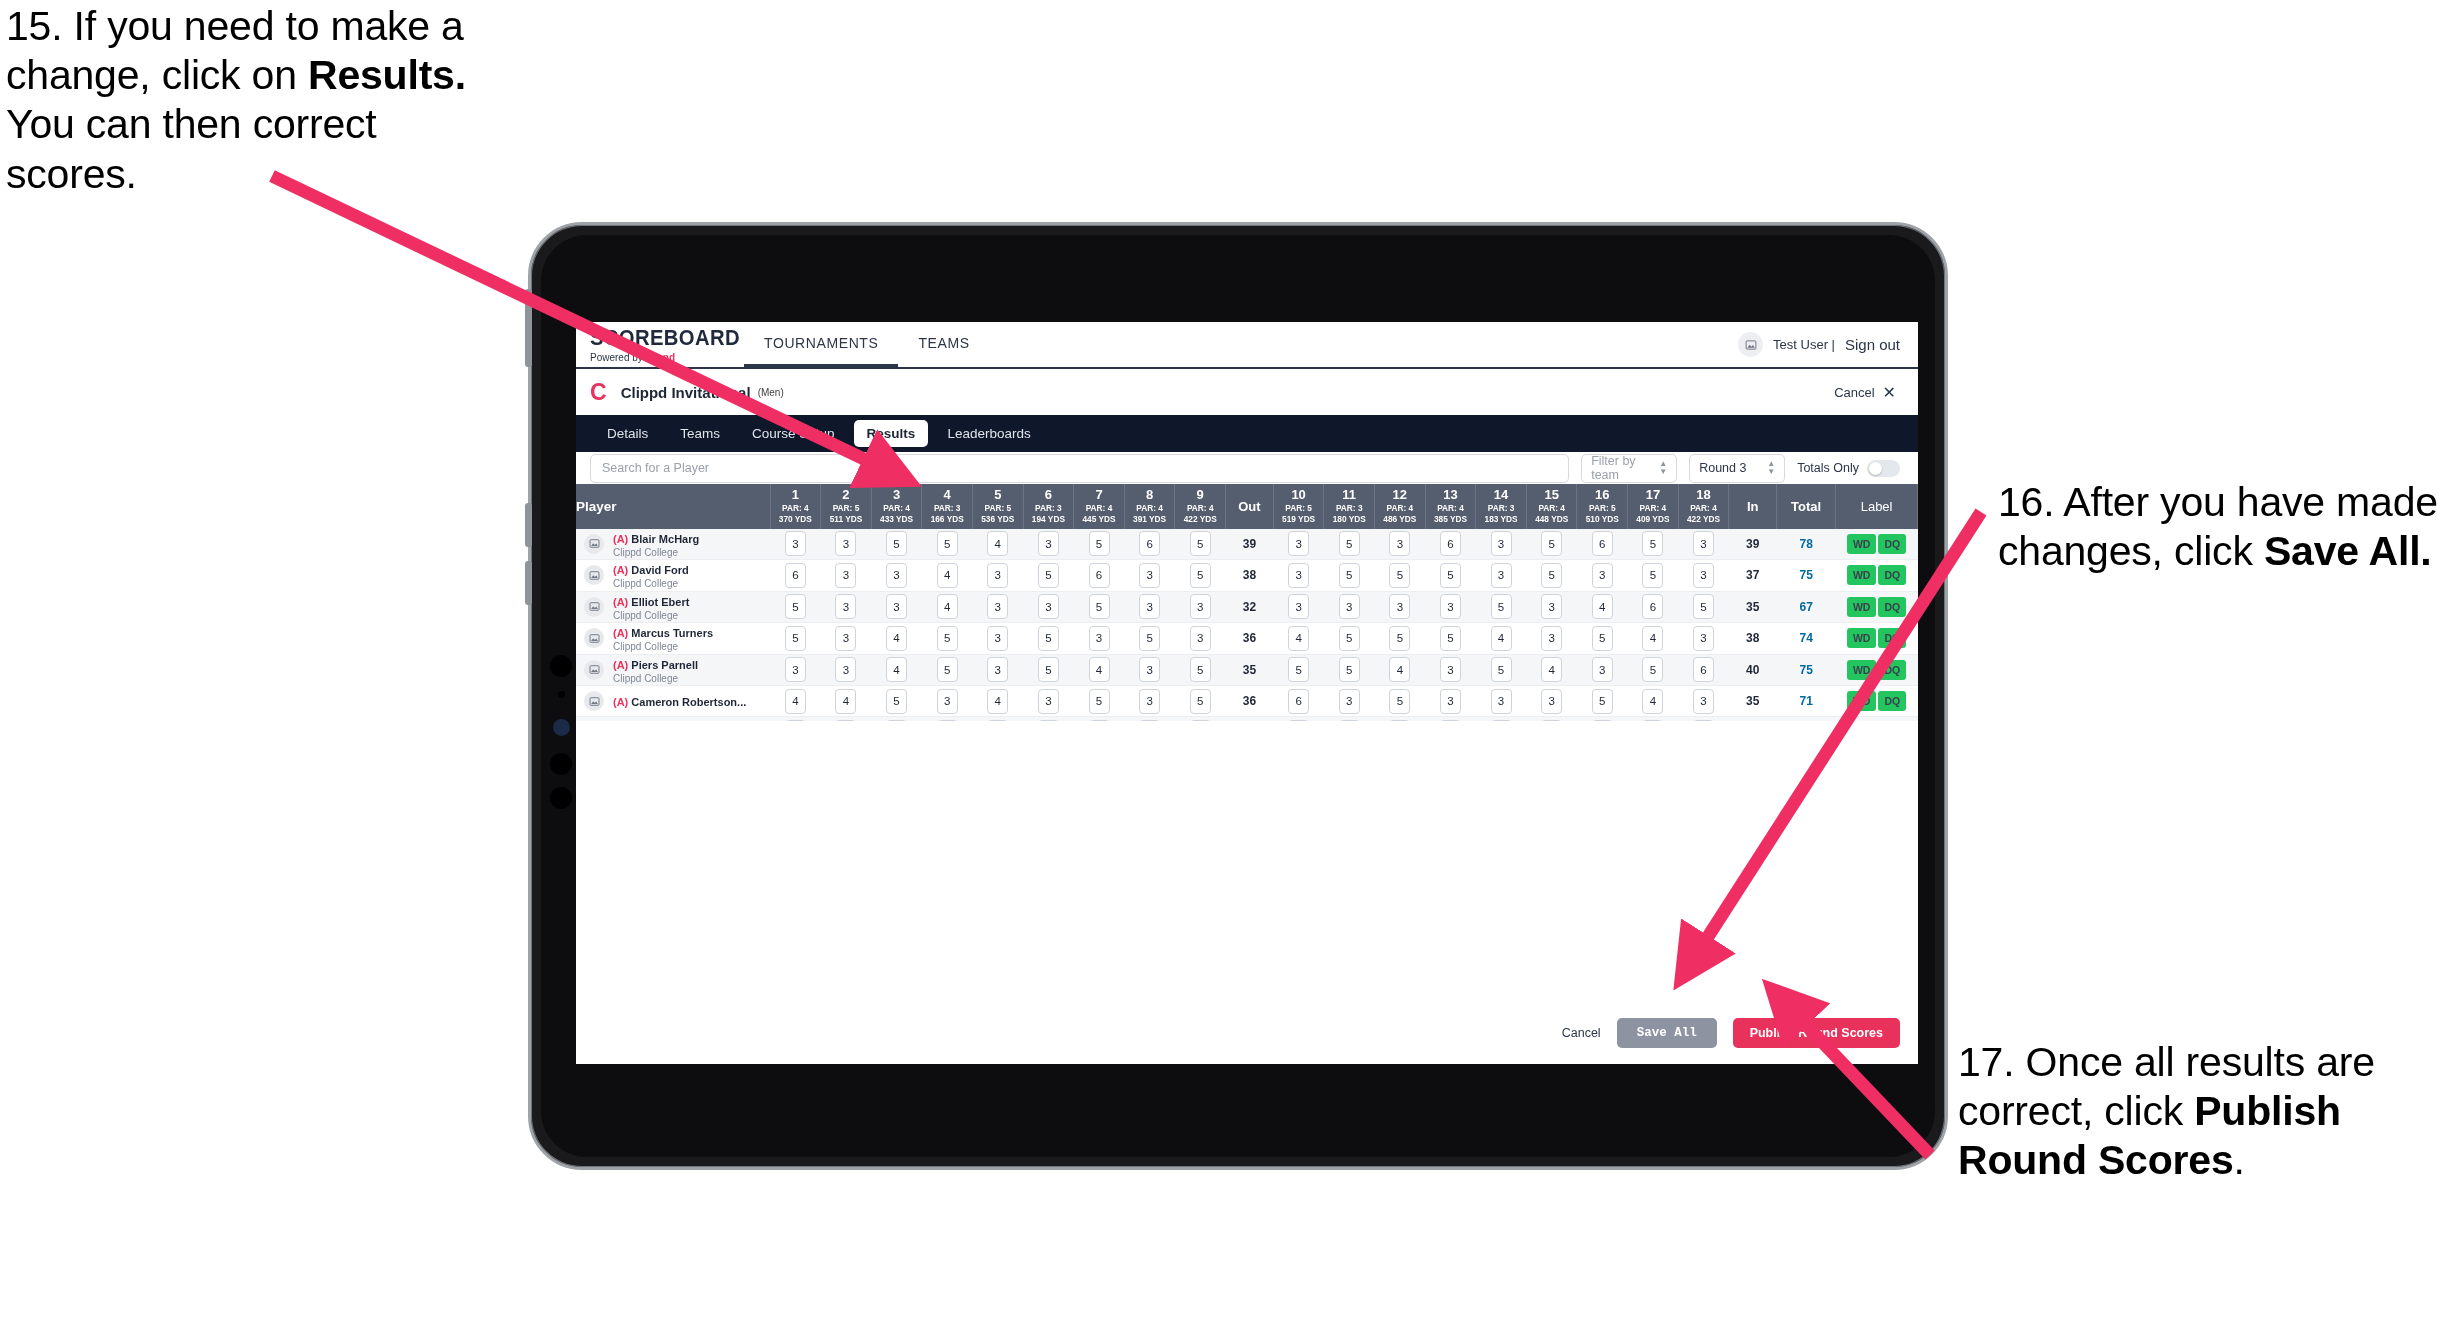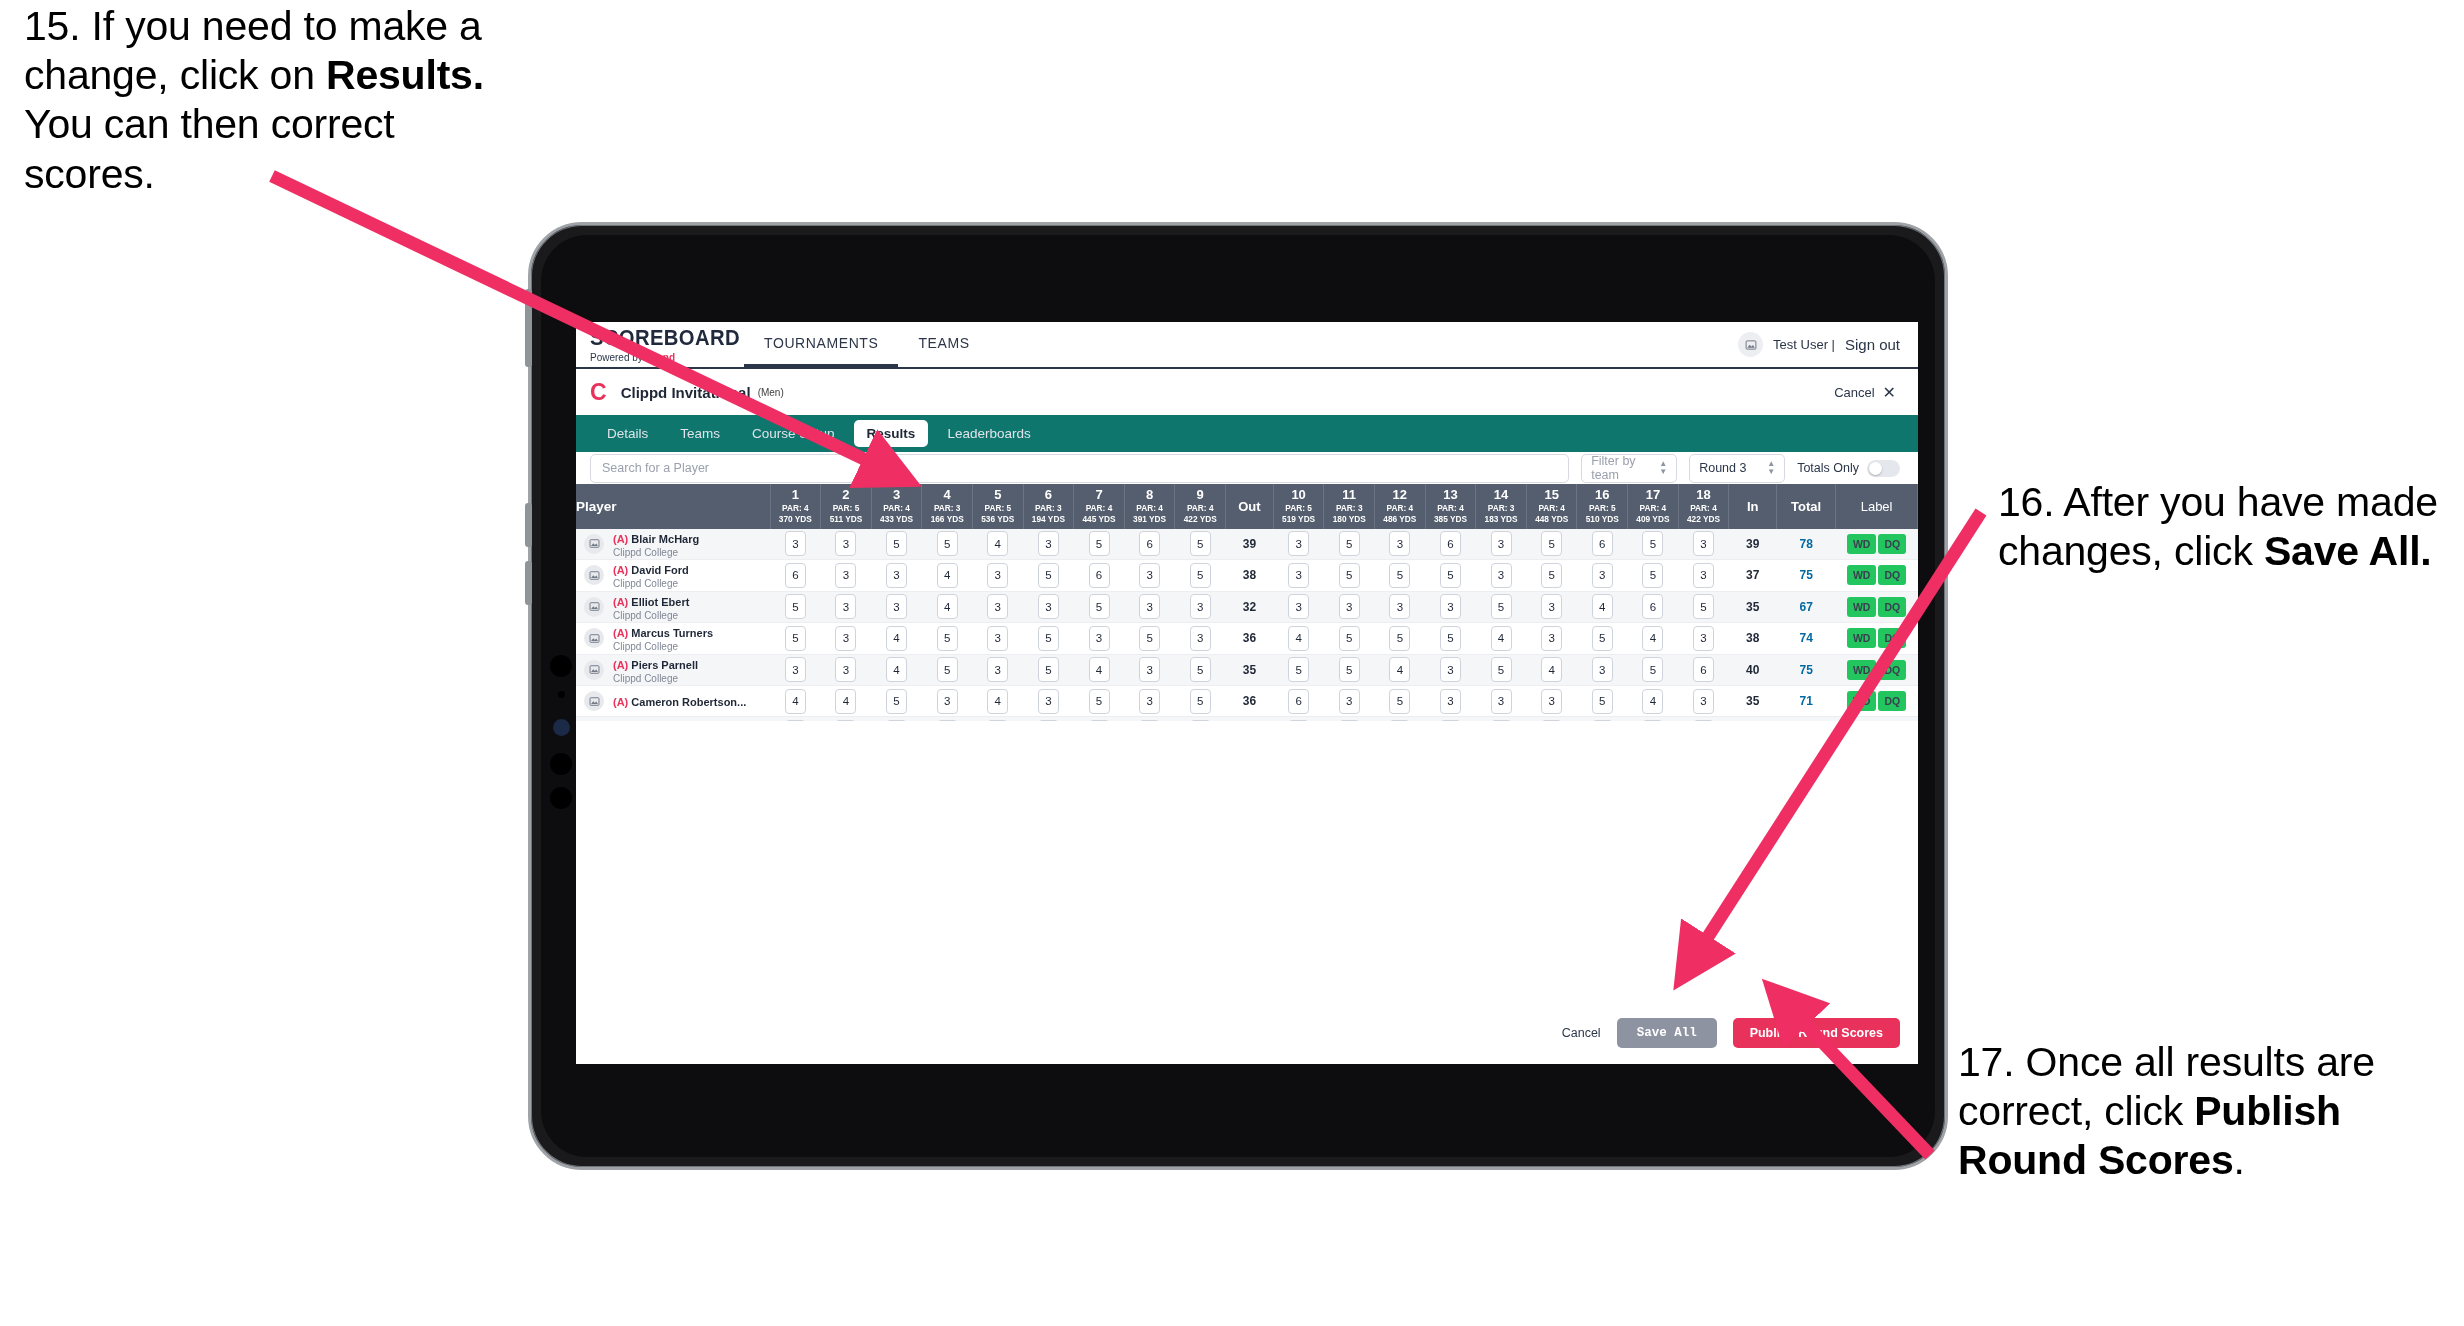--- a/index.html
+++ b/index.html
@@ -14,21 +14,21 @@
   
   .callout {
     position: absolute;
     color: #000;
     font-size: 41px;
     line-height: 1.20;
     font-weight: 400;
     letter-spacing: -0.2px;
   }
   .callout b { font-weight: 700; }
-  #callout-15 { left: 24px;    top: 2px;   width: 470px; }
+  #callout-15 { left: 6px;    top: 2px;   width: 470px; }
   #callout-16 { left: 1998px; top: 478px; width: 470px; }
   #callout-17 { left: 1958px; top: 1038px; width: 510px; }
 
   
   .arrow-svg { position: absolute; left: 0; top: 0; width: 2464px; height: 1326px; pointer-events: none; }
 
   
   .tablet {
     position: absolute; left: 528px; top: 222px;
     width: 1420px; height: 948px;
@@ -104,21 +104,21 @@
     font-size: 23px; font-weight: 800; color: #e8315b;
     margin-right: 14px; line-height: 1;
   }
   .tourn-name { font-size: 15px; font-weight: 700; color: #1f2736; }
   .tourn-gender { font-size: 10px; color: #404040; margin-left: 7px; }
   .cancel-x { margin-left: auto; font-size: 13px; color: #2b3649; display: flex; align-items: center; gap: 8px; cursor: pointer; }
   .cancel-x .xg { font-size: 16px; }
 
   
   .subtabs {
-    background: #0f766e; height: 37px;
+    background: #0f172a; height: 37px;
     display: flex; align-items: center; gap: 6px; padding: 0 18px;
   }
   .subtab {
     font-size: 13.5px; color: #dfe3ea; padding: 6px 13px;
     border-radius: 5px; cursor: pointer;
   }
   .subtab.active { background: #ffffff; color: #1f2736; font-weight: 700; }
 
   
   .filterbar {

